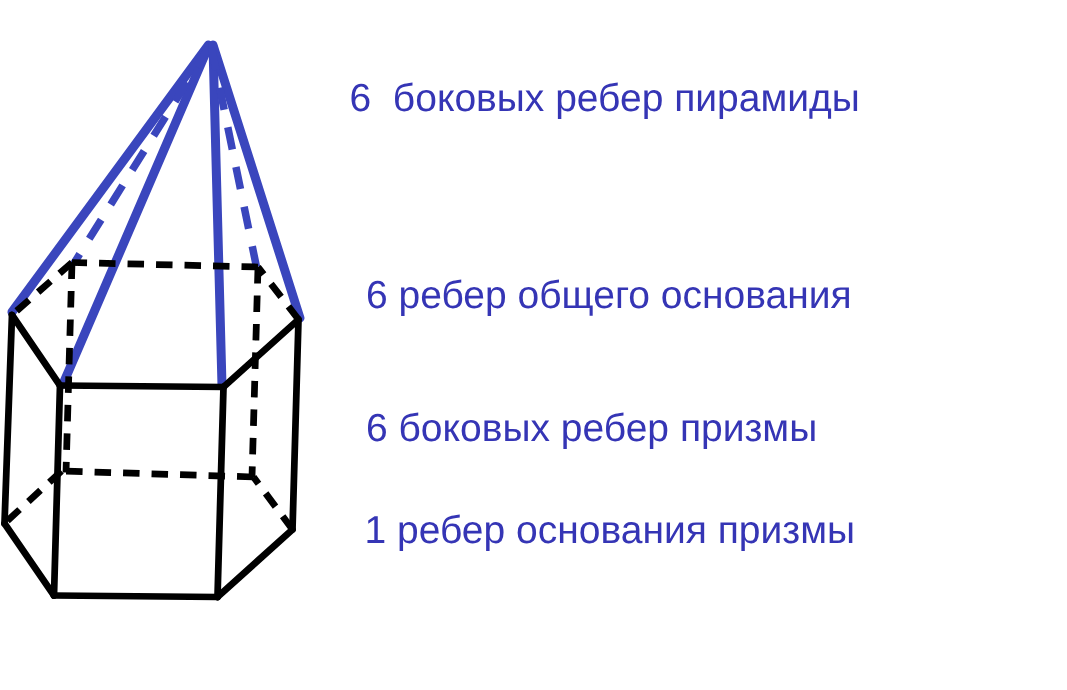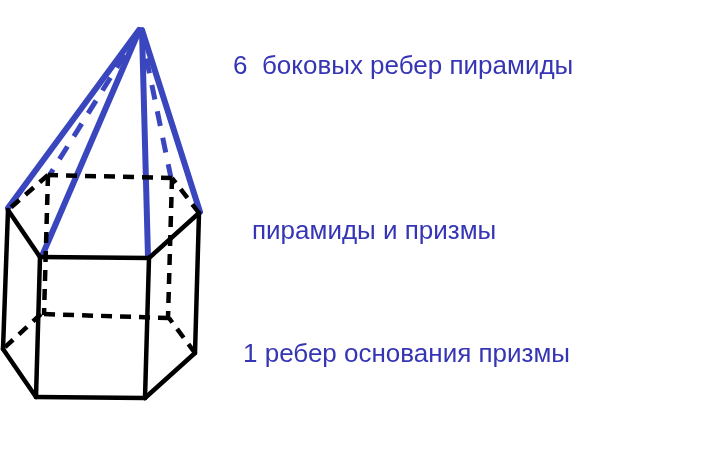--- a/index.html
+++ b/index.html
@@ -58,19 +58,20 @@
       <line x1="3" y1="349" x2="36" y2="397" class="e-black"></line>
       <line x1="36" y1="397" x2="145" y2="398" class="e-black"></line>
       <line x1="145" y1="398" x2="195" y2="353" class="e-black"></line>
       <line x1="195" y1="353" x2="169" y2="318" class="e-black dash"></line>
       <line x1="169" y1="318" x2="41" y2="314" class="e-black dash"></line>
       <line x1="41" y1="314" x2="3" y2="349" class="e-black dash"></line>
     </svg>
 
   <div class="note" style="left:233px;top:51px;">6  боковых ребер пирамиды</div>
 
+  <div class="note" style="left:244px;top:182px;">6 ребер общего основания</div>
 
-  <div class="note" style="left:252px;top:216px;">пирамиды и призмы</div>
 
+  <div class="note" style="left:244px;top:271px;">6 боковых ребер призмы</div>
 
   <div class="note" style="left:243px;top:339px;">1 ребер основания призмы</div>
 
 </div>
 
 </body></html>

